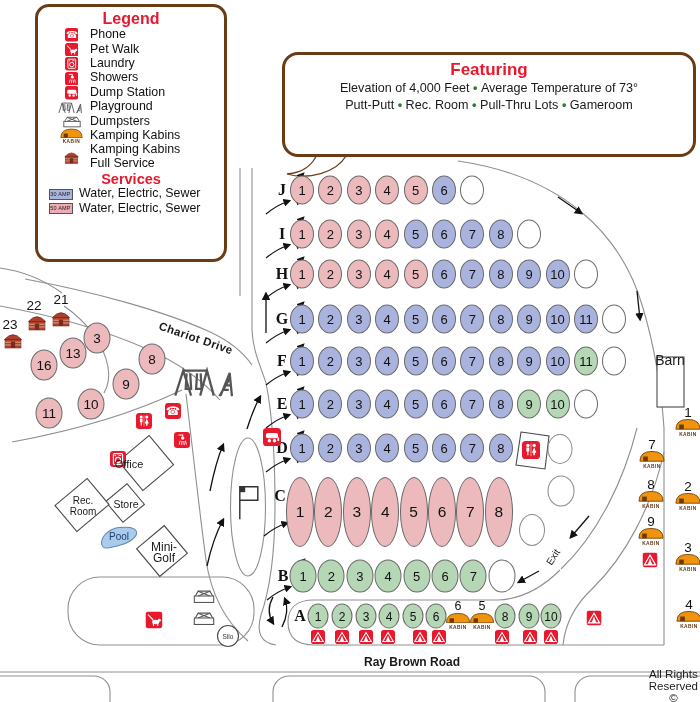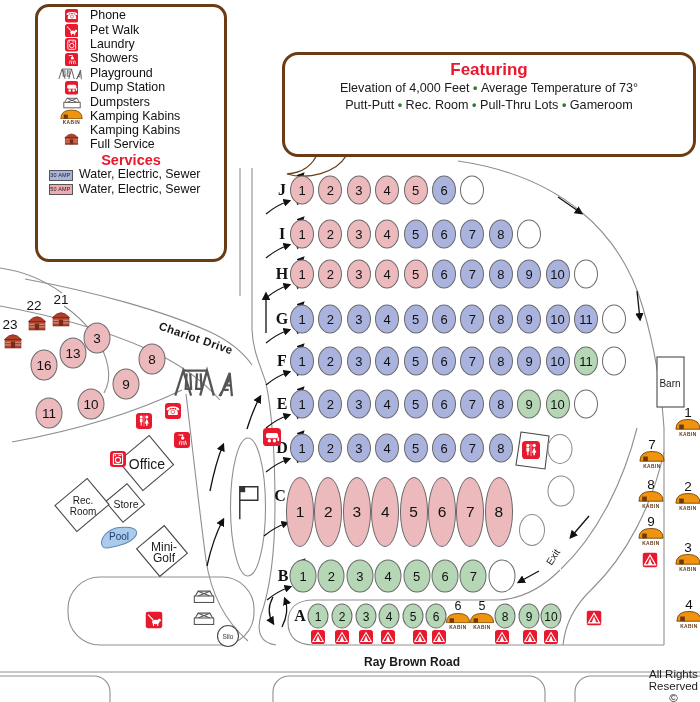--- a/index.html
+++ b/index.html
@@ -33,23 +33,23 @@
         font-weight:bold;font-size:16px;color:#111;z-index:4}
   .klab{position:absolute;transform:translate(-50%,-50%);font-size:13.5px;color:#111;z-index:4}
   .klab.small{font-size:12.5px}
   .mic{position:absolute;transform:translate(-50%,-50%);z-index:4;display:flex;align-items:center;justify-content:center}
   .kwrap{display:inline-block;text-align:center}
   .kt{display:block;font-weight:bold;font-size:4.8px;color:#5f3410;letter-spacing:.5px;line-height:4.5px;margin-top:-1px}
   .mlab{position:absolute;transform:translate(-50%,-50%);z-index:4;color:#1a1a1a;white-space:pre-line;text-align:center}
   #chariot{left:196px;top:338px;transform:translate(-50%,-50%) rotate(19deg);font-weight:bold;font-size:11.5px;letter-spacing:.4px}
   #raybrown{left:412px;top:662px;font-weight:bold;font-size:12px}
   #exit{left:553px;top:557px;transform:translate(-50%,-50%) rotate(-57deg);font-size:10px}
-  #barn{left:670px;top:383px;font-size:10px}
+  #barn{left:670px;top:360px;font-size:14px}
   #silo{left:228px;top:636px;font-size:6.5px;color:#333}
-  #office{left:147px;top:464px;font-size:14px}
+  #office{left:129px;top:464px;font-size:11px}
   #store{left:126px;top:504px;font-size:10.5px}
   #recroom{left:83px;top:506px;font-size:10px;line-height:10.5px}
   #pool{left:119px;top:536px;font-size:10px;color:#1f3f73}
   #minigolf{left:164px;top:552px;font-size:12px;line-height:10.5px}
   #footer{left:698px;top:686px;transform:translate(-100%,-50%);font-size:11.5px}
 </style>
 </head>
 <body>
 
 <div id="stage">
@@ -132,20 +132,21 @@
         <path d="M 298,419 C 293,409 295,396 303,388" marker-end="url(#ah)"></path>
         <path d="M 266,472 C 272,467 280,462 289,459" marker-end="url(#ah)"></path>
         <path d="M 298,463 C 293,453 295,440 303,432" marker-end="url(#ah)"></path>
         <path d="M 264,536 C 270,531 278,526 287,523" marker-end="url(#ah)"></path>
         <path d="M 267,600 C 273,595 281,590 290,587" marker-end="url(#ah)"></path>
         <path d="M 299,591 C 294,581 296,568 304,560" marker-end="url(#ah)"></path>
       </g>
   </svg>
 
   <div id="legend">
+    <div id="legend-title">Legend</div>
     <div id="legend-items">
         <div class="lrow">
           <span class="ic">
             <svg width="13.5" height="13.5" viewBox="0 0 16 16">
               <rect width="16" height="16" rx="3.2" fill="#e8182d"></rect>
               <text x="8" y="12.3" font-size="11.5" text-anchor="middle" fill="#fff" font-family="DejaVu Sans, sans-serif">☎</text>
             </svg>
           </span>
           <span class="lbl">Phone</span>
         </div>
@@ -187,43 +188,43 @@
                 <line x1="8" y1="9.1" x2="7.6" y2="13.1"></line>
                 <line x1="9.8" y1="9.1" x2="10.2" y2="13.1"></line>
                 <line x1="11.4" y1="8.7" x2="12.4" y2="12.7"></line>
               </g>
             </svg>
           </span>
           <span class="lbl">Showers</span>
         </div>
         <div class="lrow">
           <span class="ic">
-            <svg width="28" height="13.16" viewBox="0 0 30 14">
-              <g stroke="#555" stroke-width="1" fill="none">
-                <path d="M1,13 L4.5,2 L8,13 M4.5,2 H15 M12,13 L15,2 L18,13"></path>
-                <path d="M6,3.2 L5.6,10 h2.4 L7.6,3.2 M10.6,3.2 L10.2,10 h2.4 L12.2,3.2"></path>
-                <path d="M21,13 L25,3 L26,13.2 M25,5.5 L20.5,13.2 M22.9,8.5 h2.4 M21.9,10.5 h2.7"></path>
-              </g>
-            </svg>
-          </span>
-          <span class="lbl">Playground</span>
-        </div>
-        <div class="lrow">
-          <span class="ic">
             <svg width="13.5" height="13.5" viewBox="0 0 16 16">
               <rect width="16" height="16" rx="3.2" fill="#e8182d"></rect>
               <g fill="#fff">
                 <rect x="2.6" y="4.4" width="10.8" height="4.8" rx="1.8"></rect>
                 <circle cx="5.6" cy="11.3" r="1.5"></circle>
                 <circle cx="10.2" cy="11.3" r="1.5"></circle>
                 <rect x="12.8" y="8.2" width="1.5" height="3.4" rx="0.6"></rect>
               </g>
             </svg>
           </span>
           <span class="lbl">Dump Station</span>
+        </div>
+        <div class="lrow">
+          <span class="ic">
+            <svg width="28" height="13.16" viewBox="0 0 30 14">
+              <g stroke="#555" stroke-width="1" fill="none">
+                <path d="M1,13 L4.5,2 L8,13 M4.5,2 H15 M12,13 L15,2 L18,13"></path>
+                <path d="M6,3.2 L5.6,10 h2.4 L7.6,3.2 M10.6,3.2 L10.2,10 h2.4 L12.2,3.2"></path>
+                <path d="M21,13 L25,3 L26,13.2 M25,5.5 L20.5,13.2 M22.9,8.5 h2.4 M21.9,10.5 h2.7"></path>
+              </g>
+            </svg>
+          </span>
+          <span class="lbl">Playground</span>
         </div>
         <div class="lrow">
           <span class="ic">
             <svg width="22" height="12.76" viewBox="0 0 24 14">
               <g stroke="#555" stroke-width="1" fill="#fff">
                 <path d="M4,7 L6.5,2.5 H17.5 L20,7" fill="none"></path>
                 <path d="M6.5,2.5 L17.5,7 M17.5,2.5 L6.5,7" fill="none"></path>
                 <rect x="3" y="7" width="18" height="6"></rect>
               </g>
             </svg>

